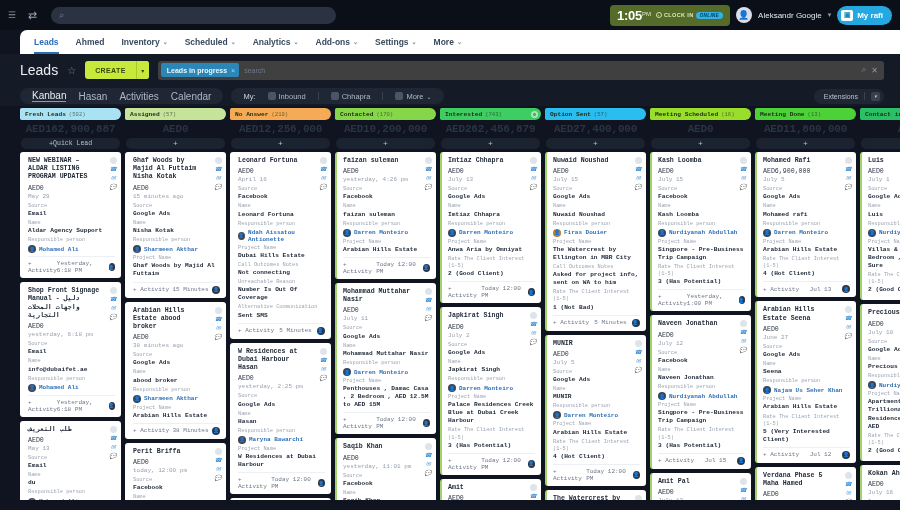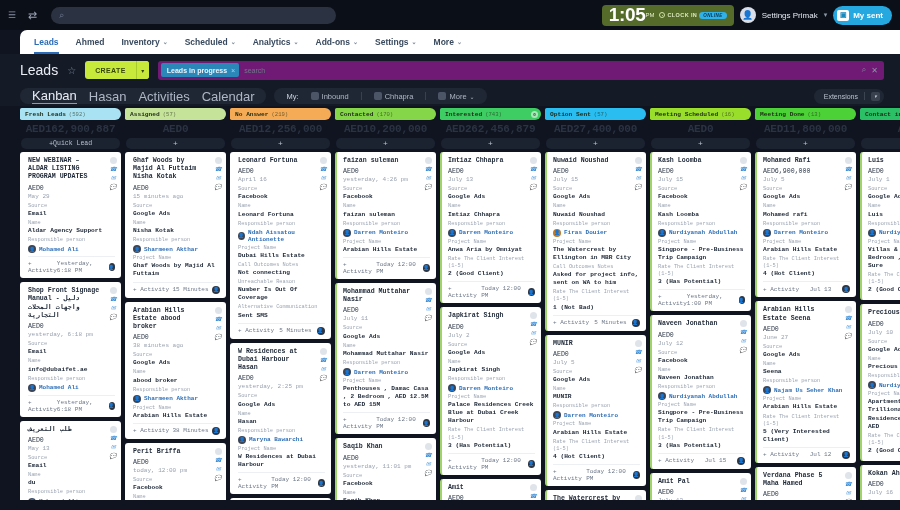--- a/index.html
+++ b/index.html
@@ -47,21 +47,21 @@
 
   .topbar-spacer { flex: 1; }
 
   .clockin {
     display: flex; align-items: center; gap: 5px;
     background: #556b2a;
     border-radius: 4px;
     height: 21px;
     padding: 0 7px;
   }
-  .clock-time { font-size: 19px; font-weight: bold; color: #fff; letter-spacing: -.3px;}
+  .clock-time { font-size: 13px; font-weight: bold; color: #fff; letter-spacing: -.3px;}
   .clock-ampm { font-size: 6px; color: #e3ecc9; vertical-align: super; }
   .clock-lbl { font-size: 5.5px; letter-spacing: .4px; color: #dce8c0; display:flex; align-items:center; gap:2px;}
   .dotc { width:6px; height:6px; border:1px solid #cfe0a5; border-radius:50%; display:inline-block; position:relative;}
   .dotc::after{content:"";position:absolute;inset:1.5px;background:#cfe0a5;border-radius:50%;}
   .online-pill { background:#31b1e8; color:#063247; font-size:4.5px; border-radius:5px; padding:1px 4px; font-weight:bold;}
 
   .avatar-sm {
     width:16px;height:16px;border-radius:50%;
     background:#d9dee8; display:flex;align-items:center;justify-content:center;
     color:#555f70;font-size:9px;
@@ -114,21 +114,21 @@
   .page-title { font-size: 14px; color: #e9edf4; font-weight: normal; }
   .star { color: #7e879a; font-size: 10px; cursor:pointer; }
   .create-btn {
     display:flex; align-items:stretch; height:18px; border-radius:3px; overflow:hidden;
     background:#c7e93c; cursor:pointer;
   }
   .create-btn .lbl { padding:0 10px; font-size:7px; font-weight:bold; color:#37450c; display:flex;align-items:center;letter-spacing:.4px;}
   .create-btn .arw { width:13px; background:#c7e93c; border-left:1px solid #a9ca2c; display:flex;align-items:center;justify-content:center;font-size:6px;color:#37450c;}
 
   .filterbar {
-    flex: 1; height: 19px; background: #701a75; border-radius: 3px;
+    flex: 1; height: 19px; background: #404040; border-radius: 3px;
     display:flex; align-items:center; padding: 0 6px 0 3px; gap:5px;
   }
   .chip {
     display:flex;align-items:center;gap:4px;
     background:#2c87b9; border-radius:2px; height:14px; padding:0 4px 0 6px;
     font-size:7px; color:#eaf6fd;
   }
   .chip .x { color:#a9d9f1; font-size:7px; cursor:pointer; }
   .filter-input { flex:1; background:transparent;border:none;outline:none;color:#9aa4b6;font-size:7px; font-family:"Liberation Sans",sans-serif;}
   .filter-input::placeholder{color:#6e7789;}
@@ -136,21 +136,21 @@
 
   
   .viewrow {
     height: 20px; display:flex; align-items:center; gap:8px; padding:0 16px 0 20px;
     background:#141a26;
   }
   .pillgroup {
     display:flex;align-items:center;gap:12px;
     background:#202734;border-radius:10px;height:16px;padding:0 12px;
   }
-  .vtab { font-size:13px;color:#aeb7c6;cursor:pointer; }
+  .vtab { font-size:10px;color:#aeb7c6;cursor:pointer; }
   .vtab.active { color:#e8edf5; border-bottom:1px solid #8e9aad; }
   .mylabel { font-size:7.5px;color:#cfd6e2;}
   .mychip { display:flex;align-items:center;gap:3px;font-size:7.5px;color:#aeb7c6;cursor:pointer;}
   .sq { width:8px;height:8px;border-radius:2px;background:#4b5566;display:inline-block;}
   .divv { width:1px;height:8px;background:#39414f;}
   .vspacer { flex:1; }
   .ext-btn {
     display:flex;align-items:center;gap:6px;background:#202734;border-radius:9px;height:15px;padding:0 4px 0 10px;
     font-size:7px;color:#b9c1cf;cursor:pointer;
   }
@@ -250,25 +250,25 @@
       <span class="clock-time">1:05</span><span class="clock-ampm">PM</span>
     </div>
     <span class="clock-lbl">
       <i class="dotc"></i>
       <b>CLOCK IN</b>
       <i class="online-pill">ONLINE</i>
     </span>
   </div>
 
   <div class="avatar-sm">👤</div>
-  <span class="user-name">Settings Primak</span>
+  <span class="user-name">Aleksandr Google</span>
   <span class="caret">▾</span>
   <div class="myplan">
     <span class="box">▣</span>
-    <span>My sent</span>
+    <span>My rafi</span>
   </div>
 </div>
 
 <div class="navbar" id="nav-root">
     <div class="nav-item active">
       <span>Leads</span>
     </div>
     <div class="nav-item">
       <span>Ahmed</span>
     </div>

